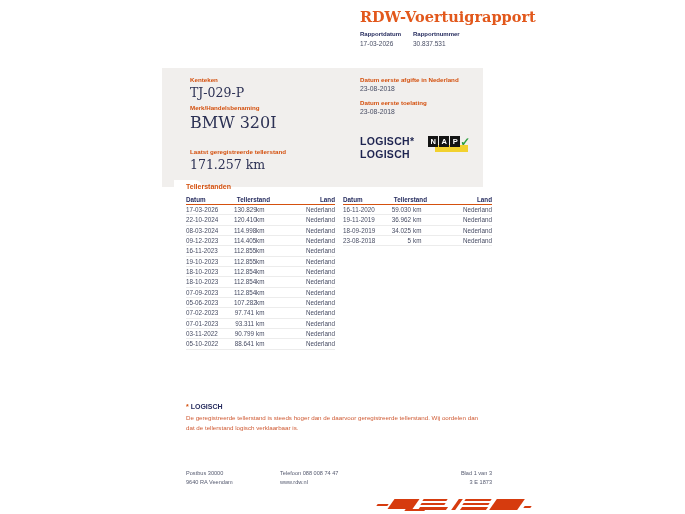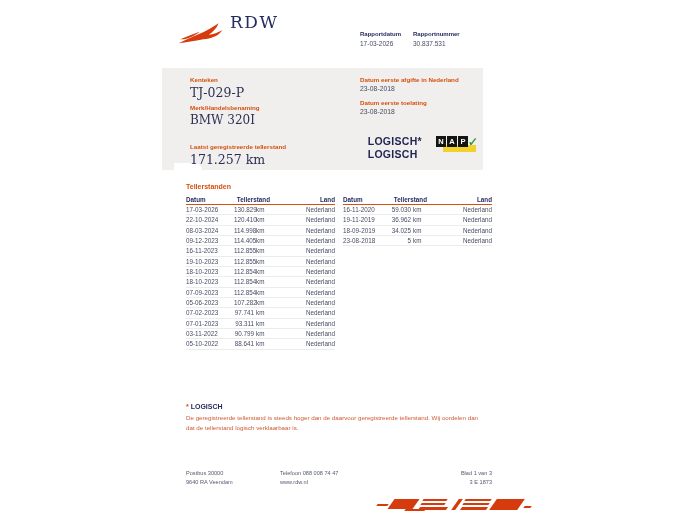--- a/index.html
+++ b/index.html
@@ -10,28 +10,28 @@
   .logo-wrap { position:absolute; left:178px; top:12px; display:flex; align-items:flex-start; }
   .logo-wing { width:46px; height:26px; margin-top:9px; }
   .logo-text { font-family:"DejaVu Serif", serif; font-size:17px; letter-spacing:1.5px; color:#262c5e; margin-left:6px; }
   .doc-title { position:absolute; left:360px; top:8px; font-family:"DejaVu Serif", serif; font-weight:bold; font-size:14.5px; color:#e2581c; }
   .meta { position:absolute; left:360px; top:31px; display:flex; }
   .meta-col { margin-right:12px; min-width:37px; }
   .meta-label { font-size:6px; font-weight:bold; color:#262c5e; margin-bottom:3px; white-space:nowrap; }
   .meta-value { font-size:6.5px; color:#474c63; white-space:nowrap; }
 
   
-  .vbox { position:absolute; left:162px; top:68px; width:321px; height:102px; background:#f1efed; }
+  .vbox { position:absolute; left:162px; top:68px; width:321px; height:119px; background:#f1efed; }
   .vbox-notch { position:absolute; left:12px; bottom:0; width:28px; height:7px; background:#ffffff; border-top-right-radius:9px; }
   .vcol-left { position:absolute; left:28px; top:8px; }
   .vcol-right { position:absolute; left:198px; top:8px; width:118px; }
   .olabel { font-size:6.2px; font-weight:bold; color:#d4500e; margin-bottom:2px; white-space:nowrap; }
   .bigval { font-family:"DejaVu Serif", serif; font-size:12.5px; color:#2c3154; margin-bottom:4px; white-space:nowrap; }
   .smval { font-size:6.8px; color:#474c63; margin-bottom:7px; }
-  .verdict-row { display:flex; margin-top:20px;justify-content:flex-end; }
+  .verdict-row { display:flex; margin-top:20px; }
   .verdict { font-size:10.5px; font-weight:bold; color:#1e2450; line-height:13px; letter-spacing:.3px; }
   .nap { position:relative; width:42px; height:19px; margin-left:14px; margin-top:1px; }
   .nap-bar { position:absolute; left:7px; top:9px; width:33px; height:7px; background:#f2d12e; }
   .nap-sq { position:absolute; top:0; width:10px; height:11px; background:#141414; color:#ffffff; font-size:7.5px; font-weight:bold; text-align:center; line-height:11px; }
   .nap-check { position:absolute; right:0; top:0; font-size:12px; font-weight:bold; color:#2f9e41; line-height:13px; }
 
   
   .section-title { position:absolute; left:186px; top:183px; font-size:7px; font-weight:bold; color:#d4500e; }
   .table { position:absolute; top:195px; width:149px; }
   .table-left { left:186px; }
@@ -70,48 +70,42 @@
   .g8  { left:88px; top:5px; width:26px; height:2px; }
   .g9  { left:86px; top:9px; width:26px; height:3px; }
   .g10 { left:118px; top:1px; width:28px; height:11px; }
   .g11 { left:149px; top:8px; width:7px; height:2px; }
 </style>
 </head>
 <body>
 
 <div id="page">
 
-  <div class="logo-wrap">
-    <svg class="logo-wing" viewBox="0 0 60 30">
-      <path fill="#d63b0e" d="M1 27 C13 21 23 17 32 13 C39 10 46 5 53 1 C50 8 46 12 40 16 C46 15 52 13 58 10 C52 18 43 21 33 22 C22 24 10 26 1 27 Z"></path>
-      <path fill="#d63b0e" d="M3 22 C12 18 20 15 28 12 C24 16 16 20 8 22 Z"></path>
-    </svg>
-    <span class="logo-text">RDW</span>
-  </div>
-
+
+  <div class="doc-title">RDW-Voertuigrapport</div>
 
   <div class="meta">
     <div class="meta-col">
       <div class="meta-label">Rapportdatum</div>
       <div class="meta-value">17-03-2026</div>
     </div>
     <div class="meta-col">
       <div class="meta-label">Rapportnummer</div>
       <div class="meta-value">30.837.531</div>
     </div>
   </div>
 
   <div class="vbox">
     <div class="vbox-notch"></div>
 
     <div class="vcol-left">
       <div class="olabel">Kenteken</div>
       <div class="bigval">TJ-029-P</div>
       <div class="olabel">Merk/Handelsbenaming</div>
-      <div class="bigval" style="font-size:12px; margin-bottom:16px;">BMW 320I</div>
+      <div class="bigval" style="font-size:16px; margin-bottom:16px;">BMW 320I</div>
       <div class="olabel">Laatst geregistreerde tellerstand</div>
       <div class="bigval">171.257 km</div>
     </div>
 
     <div class="vcol-right">
       <div class="olabel">Datum eerste afgifte in Nederland</div>
       <div class="smval">23-08-2018</div>
       <div class="olabel">Datum eerste toelating</div>
       <div class="smval">23-08-2018</div>
       <div class="verdict-row">

